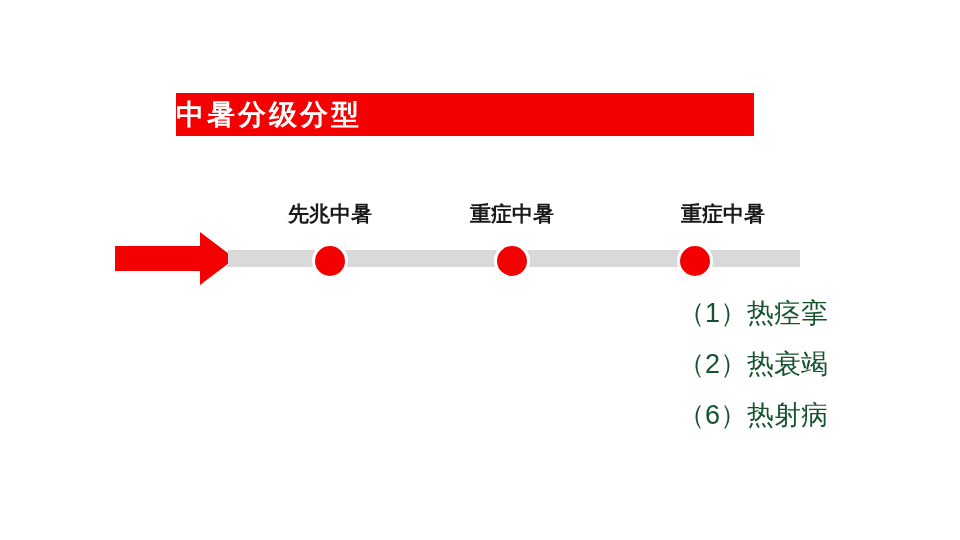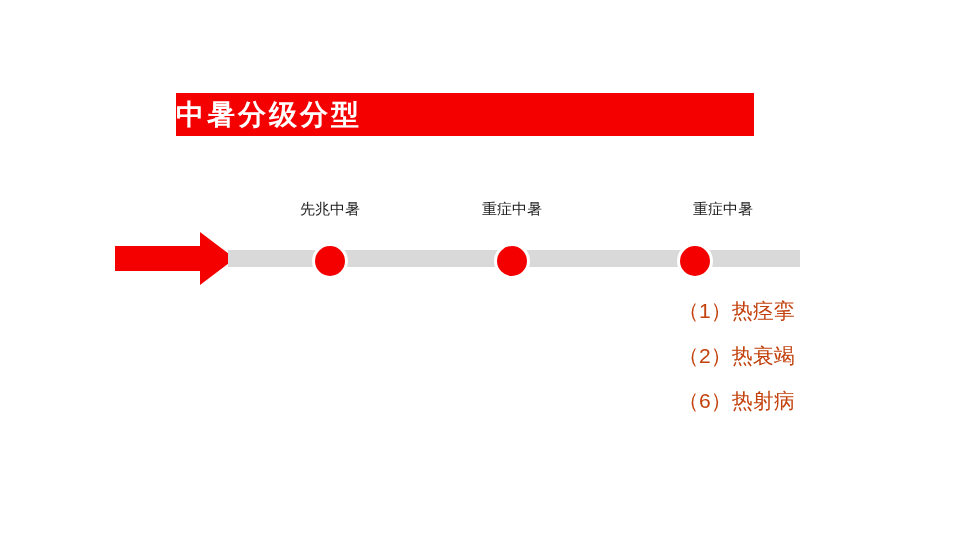--- a/index.html
+++ b/index.html
@@ -69,37 +69,37 @@
   .stage-node.n0 { left: 312px; }
   .stage-node.n1 { left: 494px; }
   .stage-node.n2 { left: 677px; }
 
   
   .stage-label {
     position: absolute;
     top: 200px;
     width: 160px;
     text-align: center;
-    font-size: 15px;
+    font-size: 21px;
     color: #1a1a1a;
-    font-weight: 400;
+    font-weight: 700;
   }
   .stage-label.l0 { left: 250px; }
   .stage-label.l1 { left: 432px; }
   .stage-label.l2 { left: 643px; }
 
   
   .severe-list {
     position: absolute;
     left: 678px;
     top: 300px;
   }
   .severe-list .severe-item {
-    color: #c2410c;
-    font-size: 21px;
+    color: #14532d;
+    font-size: 27px;
     line-height: 1;
     margin-bottom: 24px;
     white-space: nowrap;
   }
 </style>
 </head>
 <body>
 
 <div class="slide">
 

